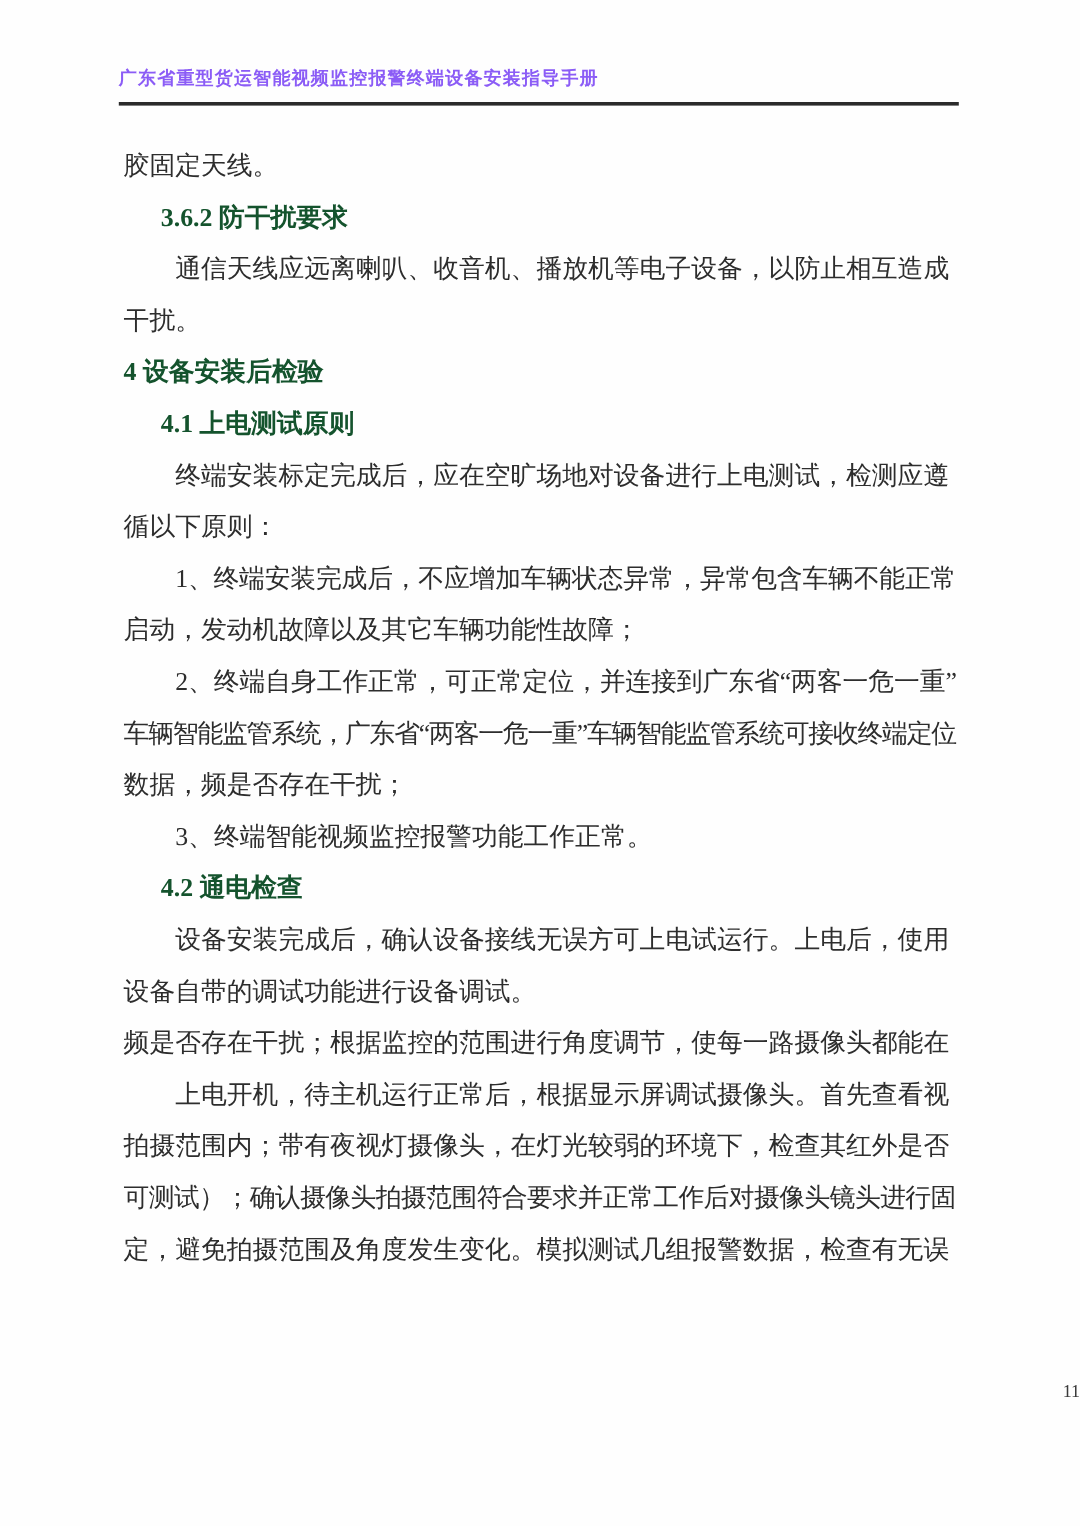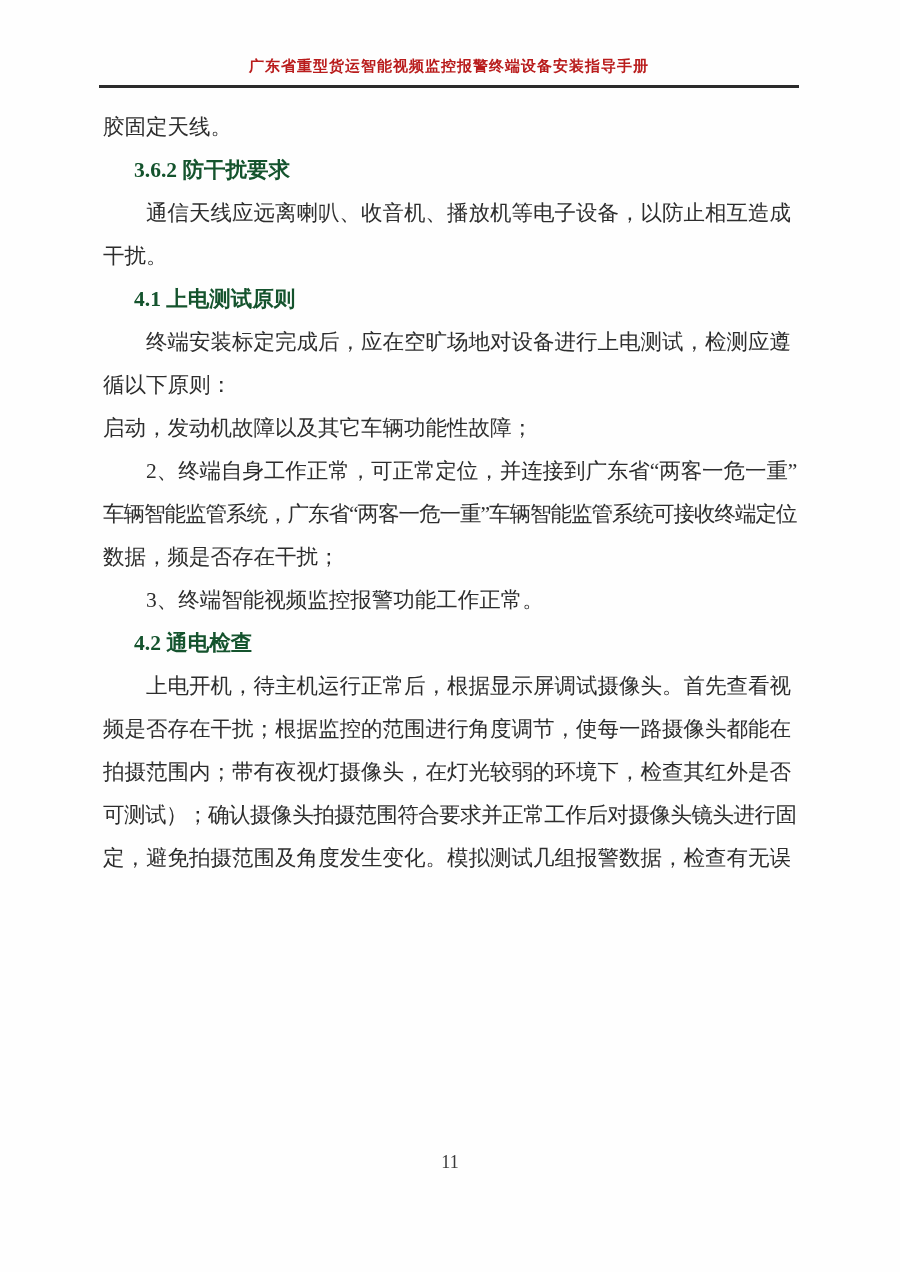--- a/index.html
+++ b/index.html
@@ -17,38 +17,37 @@
     overflow: hidden;
   }
   
   .page-header {
     position: absolute;
     left: 99px;
     right: 101px;
     top: 56px;
   }
   .header-title {
-    text-align: center;
     font-size: 15px;
     font-weight: 600;
     letter-spacing: 1px;
-    color: #b91c1c;
+    color: #8b5cf6;
     line-height: 20px;
   }
   .header-rule {
     margin-top: 9px;
     height: 3px;
     background: #2b2b2b;
   }
   
   .content {
     position: absolute;
     left: 103px;
     width: 694px;
-    top: 106px;
+    top: 117px;
     font-size: 21.5px;
   }
   .block { margin: 0; }
   .line {
     height: 43px;
     line-height: 43px;
     white-space: nowrap;
     overflow: visible;
   }
   .h1 .line, .h2 .line {
@@ -56,22 +55,22 @@
     color: #14532d;
   }
   .body .line.indent { padding-left: 43px; }
   .h2   .line.indent { padding-left: 31px; }
   
   .page-footer {
     position: absolute;
     left: 0;
     right: 0;
     top: 1152px;
-    text-align: center;
-    font-size: 18px;
+    text-align: right;
+    font-size: 15px;
     color: #3a3a3a;
   }
 </style>
 </head>
 <body>
 
 <div class="page">
 
   <div class="page-header">
     <div class="header-title">广东省重型货运智能视频监控报警终端设备安装指导手册</div>
@@ -82,44 +81,52 @@
       <div class="block body">
         <div class="line">胶固定天线。</div>
       </div>
       <div class="block h2">
         <div class="line indent">3.6.2 防干扰要求</div>
       </div>
       <div class="block body">
         <div class="line indent">通信天线应远离喇叭、收音机、播放机等电子设备，以防止相互造成</div>
         <div class="line">干扰。</div>
       </div>
+      <div class="block h1">
+        <div class="line">4 设备安装后检验</div>
+      </div>
       <div class="block h2">
         <div class="line indent">4.1 上电测试原则</div>
       </div>
       <div class="block body">
         <div class="line indent">终端安装标定完成后，应在空旷场地对设备进行上电测试，检测应遵</div>
         <div class="line">循以下原则：</div>
       </div>
       <div class="block body">
+        <div class="line indent" style="letter-spacing: -0.16129px;">1、终端安装完成后，不应增加车辆状态异常，异常包含车辆不能正常</div>
         <div class="line">启动，发动机故障以及其它车辆功能性故障；</div>
       </div>
       <div class="block body">
         <div class="line indent" style="letter-spacing: -0.0625px;">2、终端自身工作正常，可正常定位，并连接到广东省“两客一危一重”</div>
         <div class="line" style="letter-spacing: -1px;">车辆智能监管系统，广东省“两客一危一重”车辆智能监管系统可接收终端定位</div>
         <div class="line">数据，频是否存在干扰；</div>
       </div>
       <div class="block body">
         <div class="line indent">3、终端智能视频监控报警功能工作正常。</div>
       </div>
       <div class="block h2">
         <div class="line indent">4.2 通电检查</div>
       </div>
       <div class="block body">
+        <div class="line indent">设备安装完成后，确认设备接线无误方可上电试运行。上电后，使用</div>
+        <div class="line">设备自带的调试功能进行设备调试。</div>
+      </div>
+      <div class="block body">
+        <div class="line">频是否存在干扰；根据监控的范围进行角度调节，使每一路摄像头都能在</div>
         <div class="line indent">上电开机，待主机运行正常后，根据显示屏调试摄像头。首先查看视</div>
-        <div class="line">频是否存在干扰；根据监控的范围进行角度调节，使每一路摄像头都能在</div>
         <div class="line">拍摄范围内；带有夜视灯摄像头，在灯光较弱的环境下，检查其红外是否</div>
         <div class="line" style="letter-spacing: -0.484848px;">可测试）；确认摄像头拍摄范围符合要求并正常工作后对摄像头镜头进行固</div>
         <div class="line">定，避免拍摄范围及角度发生变化。模拟测试几组报警数据，检查有无误</div>
       </div>
     </div>
 
   <div class="page-footer">
     <span>11</span>
   </div>
 

